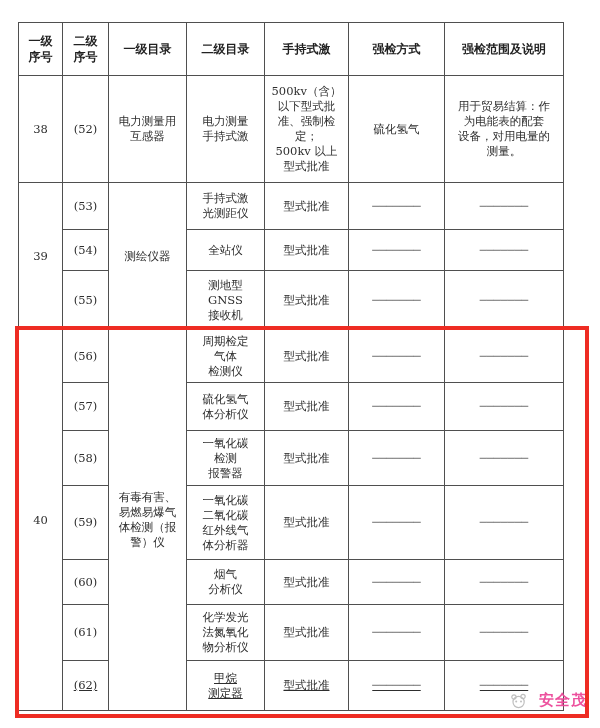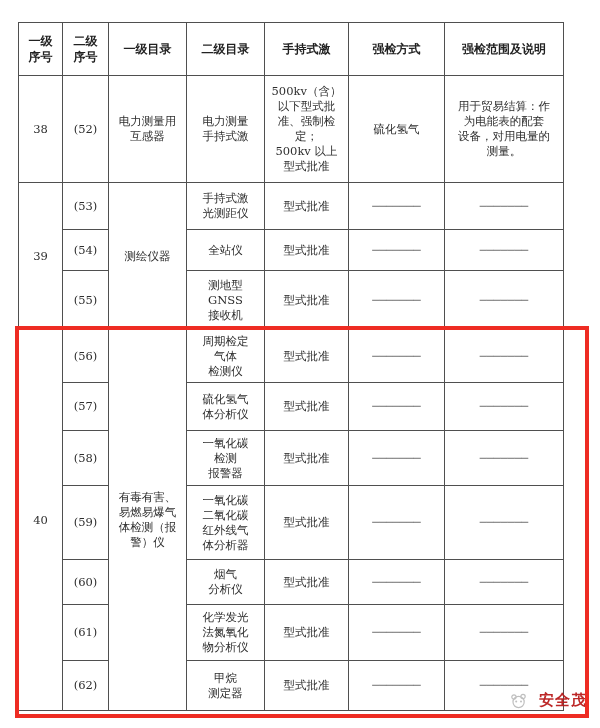--- a/index.html
+++ b/index.html
@@ -26,37 +26,37 @@
     font-family:"DejaVu Sans","Liberation Sans",sans-serif;
     font-weight:bold;font-size:12px;line-height:16px;color:#222;
   }
   
   .c1{width:44px;} .c2{width:46px;} .c3{width:78px;} .c4{width:78px;}
   .c5{width:84px;} .c6{width:96px;} .c7{width:119px;}
   
   .rh{height:53px;} .r52{height:107px;}
   .r53{height:47px;} .r54{height:41px;} .r55{height:59px;}
   .r56{height:53px;} .r57{height:48px;} .r58{height:55px;}
-  .r59{height:74px;} .r60{height:45px;margin-top:16px;} .r61{height:56px;} .r62{height:50px;}
+  .r59{height:74px;} .r60{height:45px;margin-top:16px;} .r61{height:56px;} .r62{height:50px;text-decoration:underline;}
   
   .cell-left{text-align:left;padding-left:7px;padding-right:3px;}
   
   .dash-cell{color:#6e6e6e;font-family:"DejaVu Sans Mono","Liberation Mono",monospace;
     font-size:10px;letter-spacing:0;line-height:10px;}
   
   .highlight-box{
     position:absolute;left:15px;top:326px;width:574px;height:392px;
     box-sizing:border-box;border:4.5px solid #ee2c23;
     pointer-events:none;z-index:5;
   }
   
   .watermark{
     position:absolute;right:13px;top:691px;z-index:4;
     display:flex;align-items:center;gap:11px;
-    color:#b91c1c;
+    color:#ec4899;
     font-family:"DejaVu Sans","Liberation Sans",sans-serif;
     font-weight:bold;font-size:15px;letter-spacing:1px;
     opacity:.95;
   }
   .watermark svg{display:block;}
 </style>
 </head>
 <body>
 
 <table class="doc-table">

